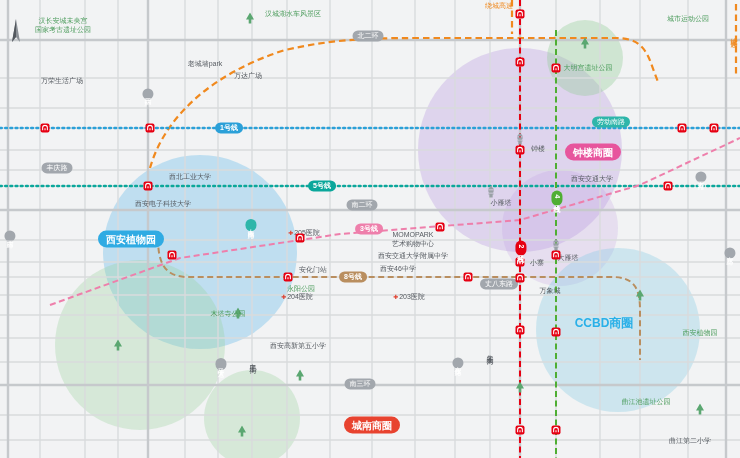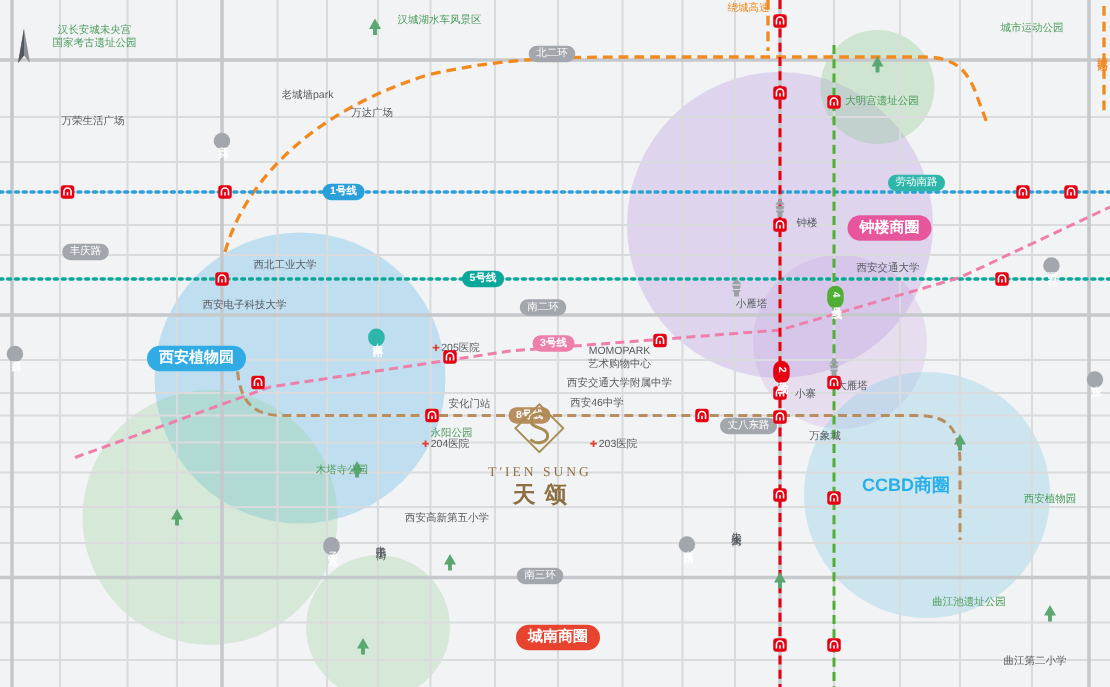--- a/index.html
+++ b/index.html
@@ -109,28 +109,20 @@
     <line x1="556" y1="30" x2="556" y2="458" stroke-dasharray="6 3.5" stroke-width="2" stroke="#4fae33"></line>
   </svg>
 
   <div id="compass">
     <svg width="16" height="30" viewBox="0 0 16 30">
       <path d="M8 1 L12 24 L8 19 L4 24 Z" fill="#8b9096"></path>
       <path d="M8 1 L8 19 L4 24 Z" fill="#53585e"></path>
     </svg>
   </div>
 
-  <div id="logo">
-    <svg class="emblem" width="34" height="34" viewBox="0 0 34 34">
-      <path d="M17 1 L33 17 L17 33 L1 17 Z" fill="none" stroke="#a98c54" stroke-width="1.2"></path>
-      <path d="M22.5 9.5 C18 5.5 11 7.5 11.5 12.5 C12 17.5 22 16 22.5 21.5 C23 26.5 15.5 28.5 11 24.5" fill="none" stroke="#a98c54" stroke-width="2"></path>
-    </svg>
-    <div class="en">T'IEN SUNG</div>
-    <div class="cn">天颂</div>
-  </div>
 
 <div class="icon" style="left: 250px; top: 22px;"><svg width="10" height="12" viewBox="0 0 10 12">
         <path d="M5 0 L9 7 H6.3 V11 H3.7 V7 H1 Z" fill="#5ba771"></path>
       </svg></div>
     <div class="icon" style="left: 585px; top: 47px;"><svg width="10" height="12" viewBox="0 0 10 12">
         <path d="M5 0 L9 7 H6.3 V11 H3.7 V7 H1 Z" fill="#5ba771"></path>
       </svg></div>
     <div class="icon" style="left: 238px; top: 317px;"><svg width="10" height="12" viewBox="0 0 10 12">
         <path d="M5 0 L9 7 H6.3 V11 H3.7 V7 H1 Z" fill="#5ba771"></path>
       </svg></div>

